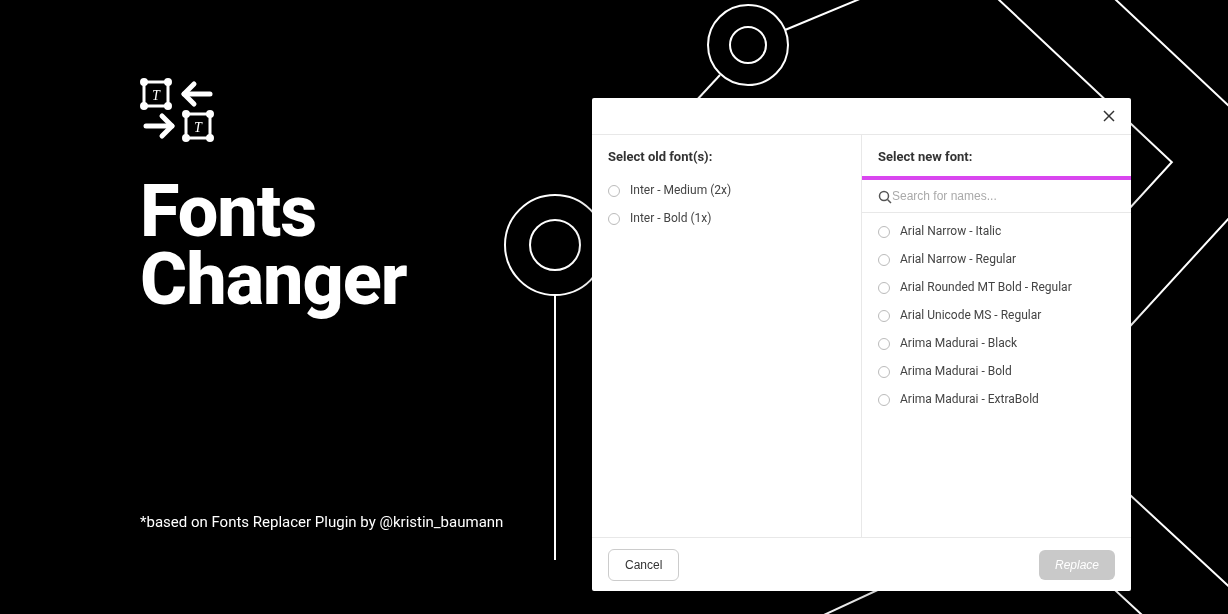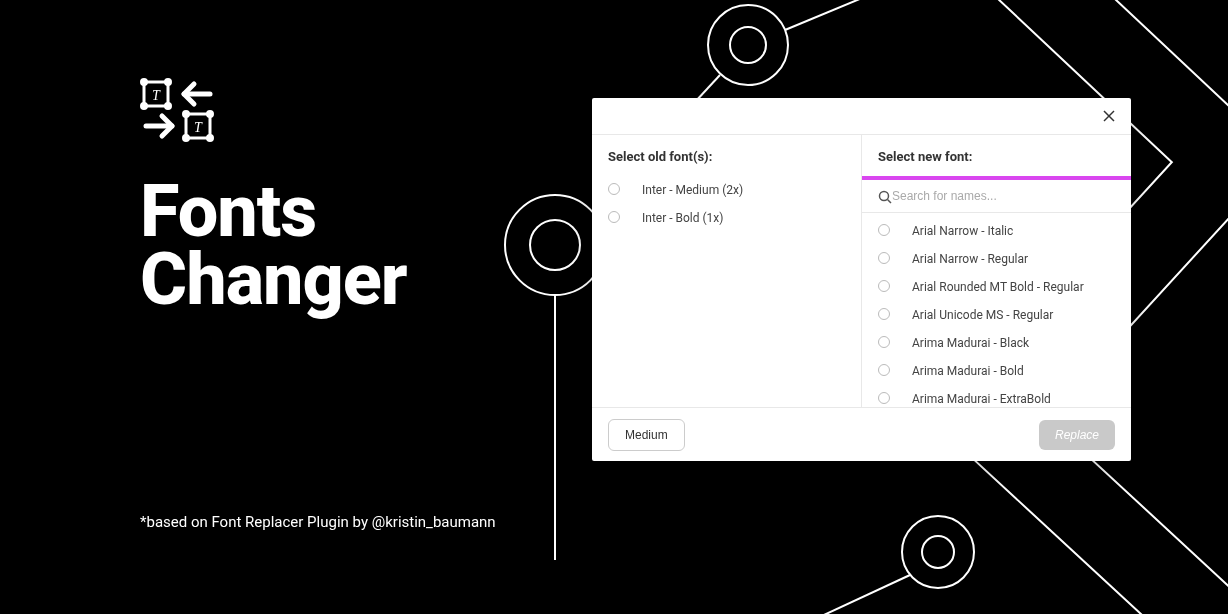--- a/index.html
+++ b/index.html
@@ -54,21 +54,21 @@
       color: #fff;
       z-index: 2;
     }
     
     
     .dialog {
       position: absolute;
       left: 592px;
       top: 98px;
       width: 539px;
-      height: 363px;
+      height: 493px;
       background: #fff;
       border-radius: 2px;
       box-shadow: 0 8px 30px rgba(0,0,0,0.25);
       z-index: 3;
       display: flex;
       flex-direction: column;
     }
     .dialog-top {
       height: 37px;
       border-bottom: 1px solid #e8e8e8;
@@ -137,23 +137,23 @@
     .font-list {
       flex: 1;
       overflow-y: hidden;
       padding-top: 4px;
     }
     .panel-left .font-list {
       padding-top: 0;
     }
     .font-item {
       display: flex;
-      align-items: flex-start;
+      align-items: flex-end;
       padding: 7px 16px;
-      gap: 22px;
+      gap: 10px;
       cursor: pointer;
     }
     .radio {
       width: 12px;
       height: 12px;
       border: 1px solid #bbb;
       border-radius: 50%;
       flex-shrink: 0;
     }
     .font-name {
@@ -243,21 +243,21 @@
         <polyline points="22,38 32,48 22,58"></polyline>
       </g>
     </svg>
   </div>
   <h1 class="title">
     <span>Fonts</span><br>
     <span>Changer</span>
   </h1>
 </div>
 
-<div class="credit">*based on Font Replacer Plugin by @kristin_baumann</div>
+<div class="credit">*based on Fonts Replacer Plugin by @kristin_baumann</div>
 
 <div class="dialog">
   <div class="dialog-top">
     <div class="close-btn">
       <svg width="12" height="12" viewBox="0 0 12 12">
         <line x1="1" y1="1" x2="11" y2="11" stroke="currentColor" stroke-width="1.5"></line>
         <line x1="11" y1="1" x2="1" y2="11" stroke="currentColor" stroke-width="1.5"></line>
       </svg>
     </div>
   </div>
@@ -316,16 +316,16 @@
         </div>
         <div class="font-item">
           <span class="radio"></span>
           <span class="font-name">Arima Madurai - ExtraBold</span>
         </div>
       </div>
     </div>
   </div>
 
   <div class="dialog-footer">
-    <button class="btn btn-cancel">Medium</button>
+    <button class="btn btn-cancel">Cancel</button>
     <button class="btn btn-replace">Replace</button>
   </div>
 </div>
 
 </body></html>

